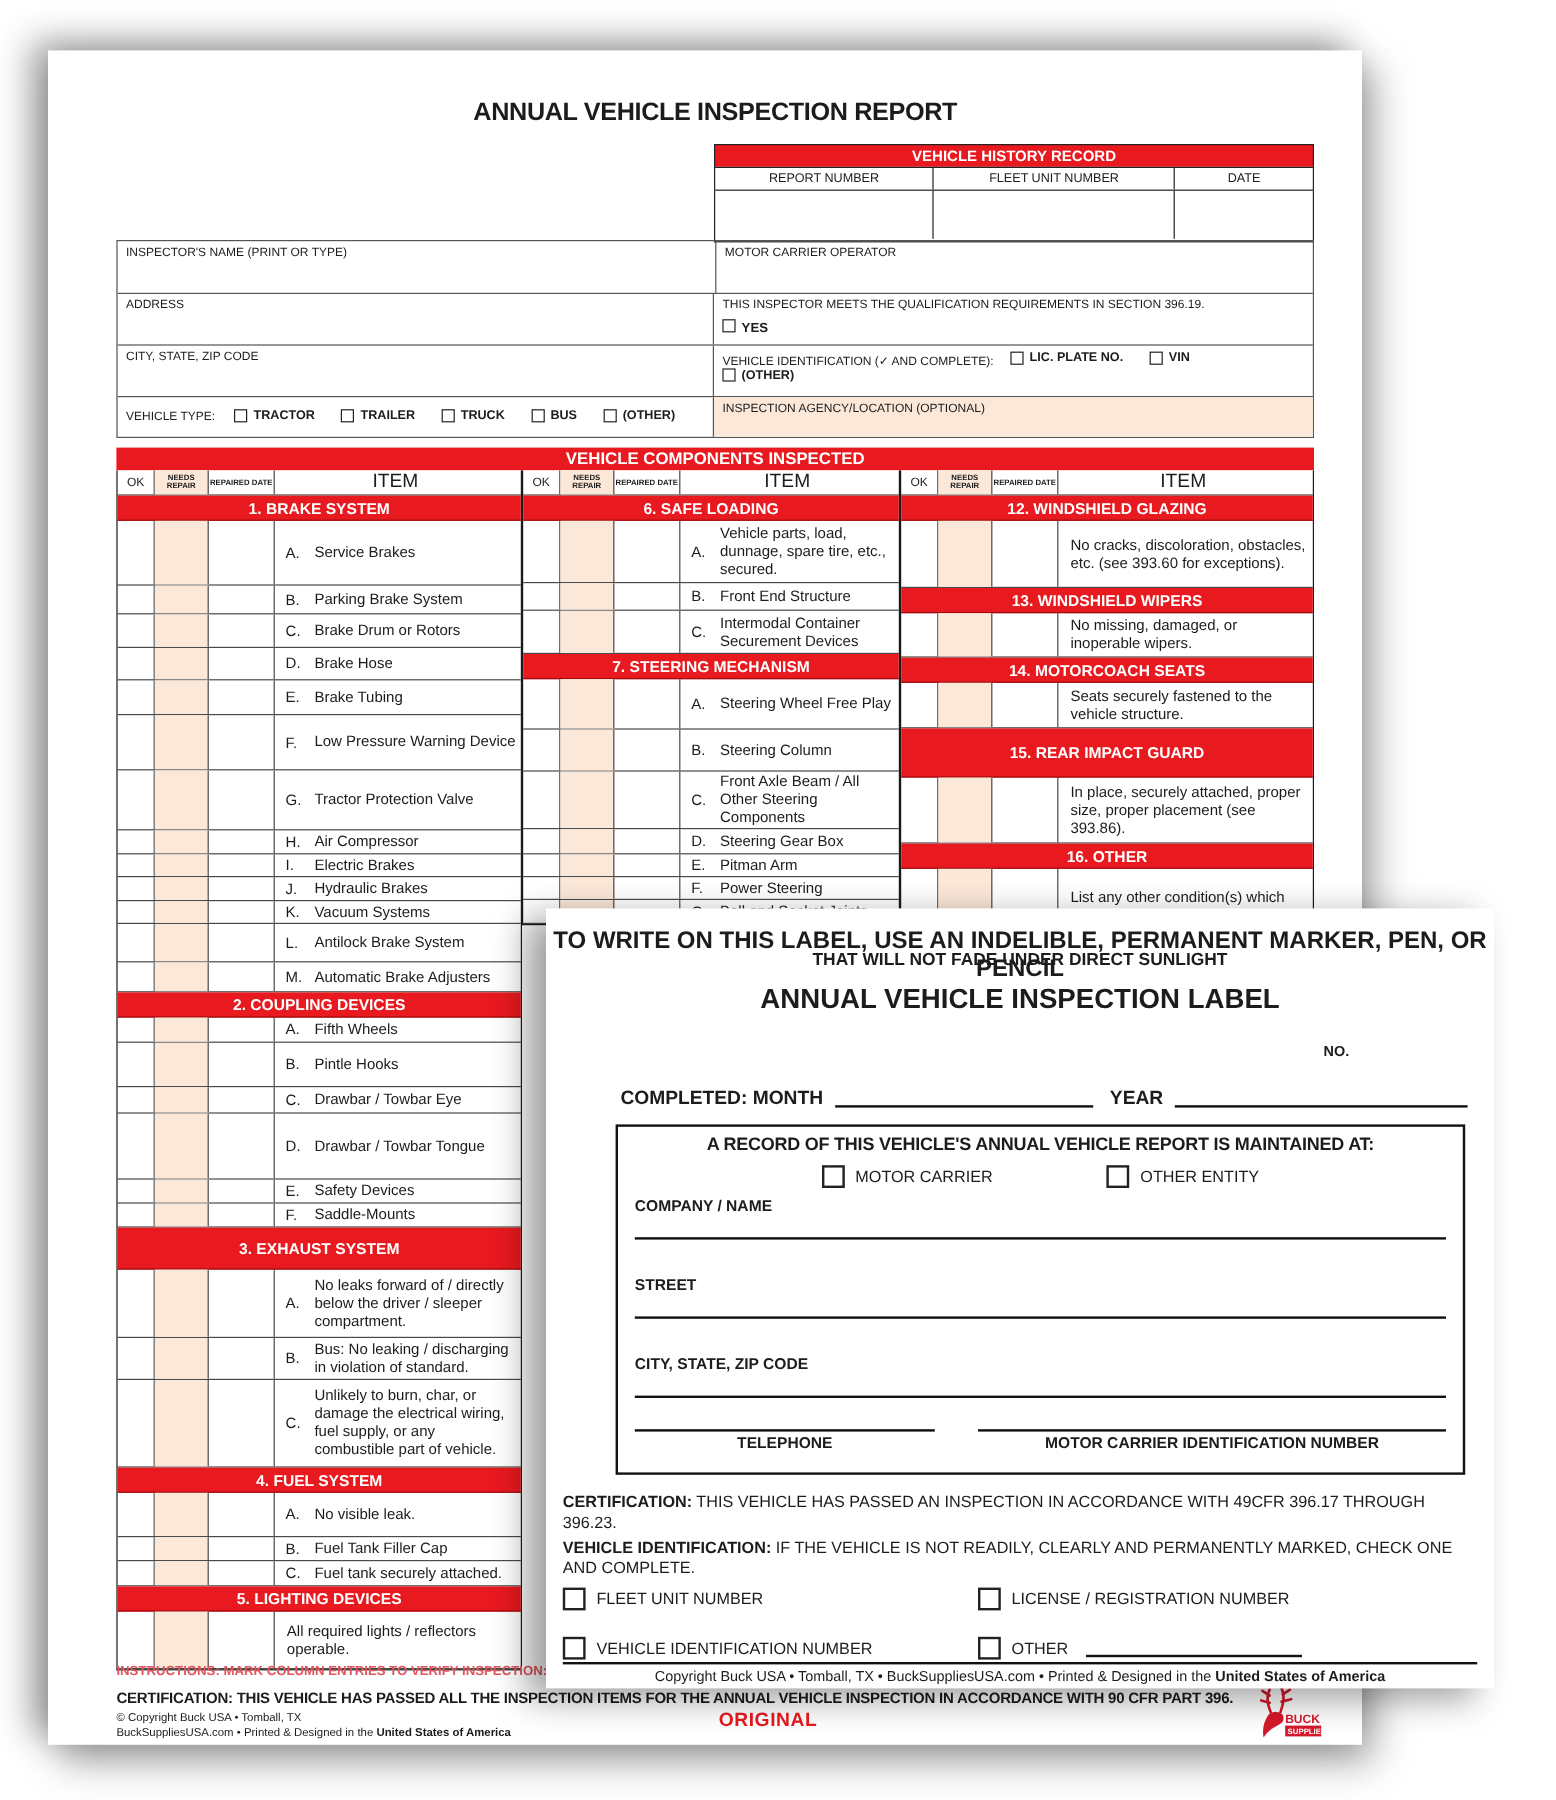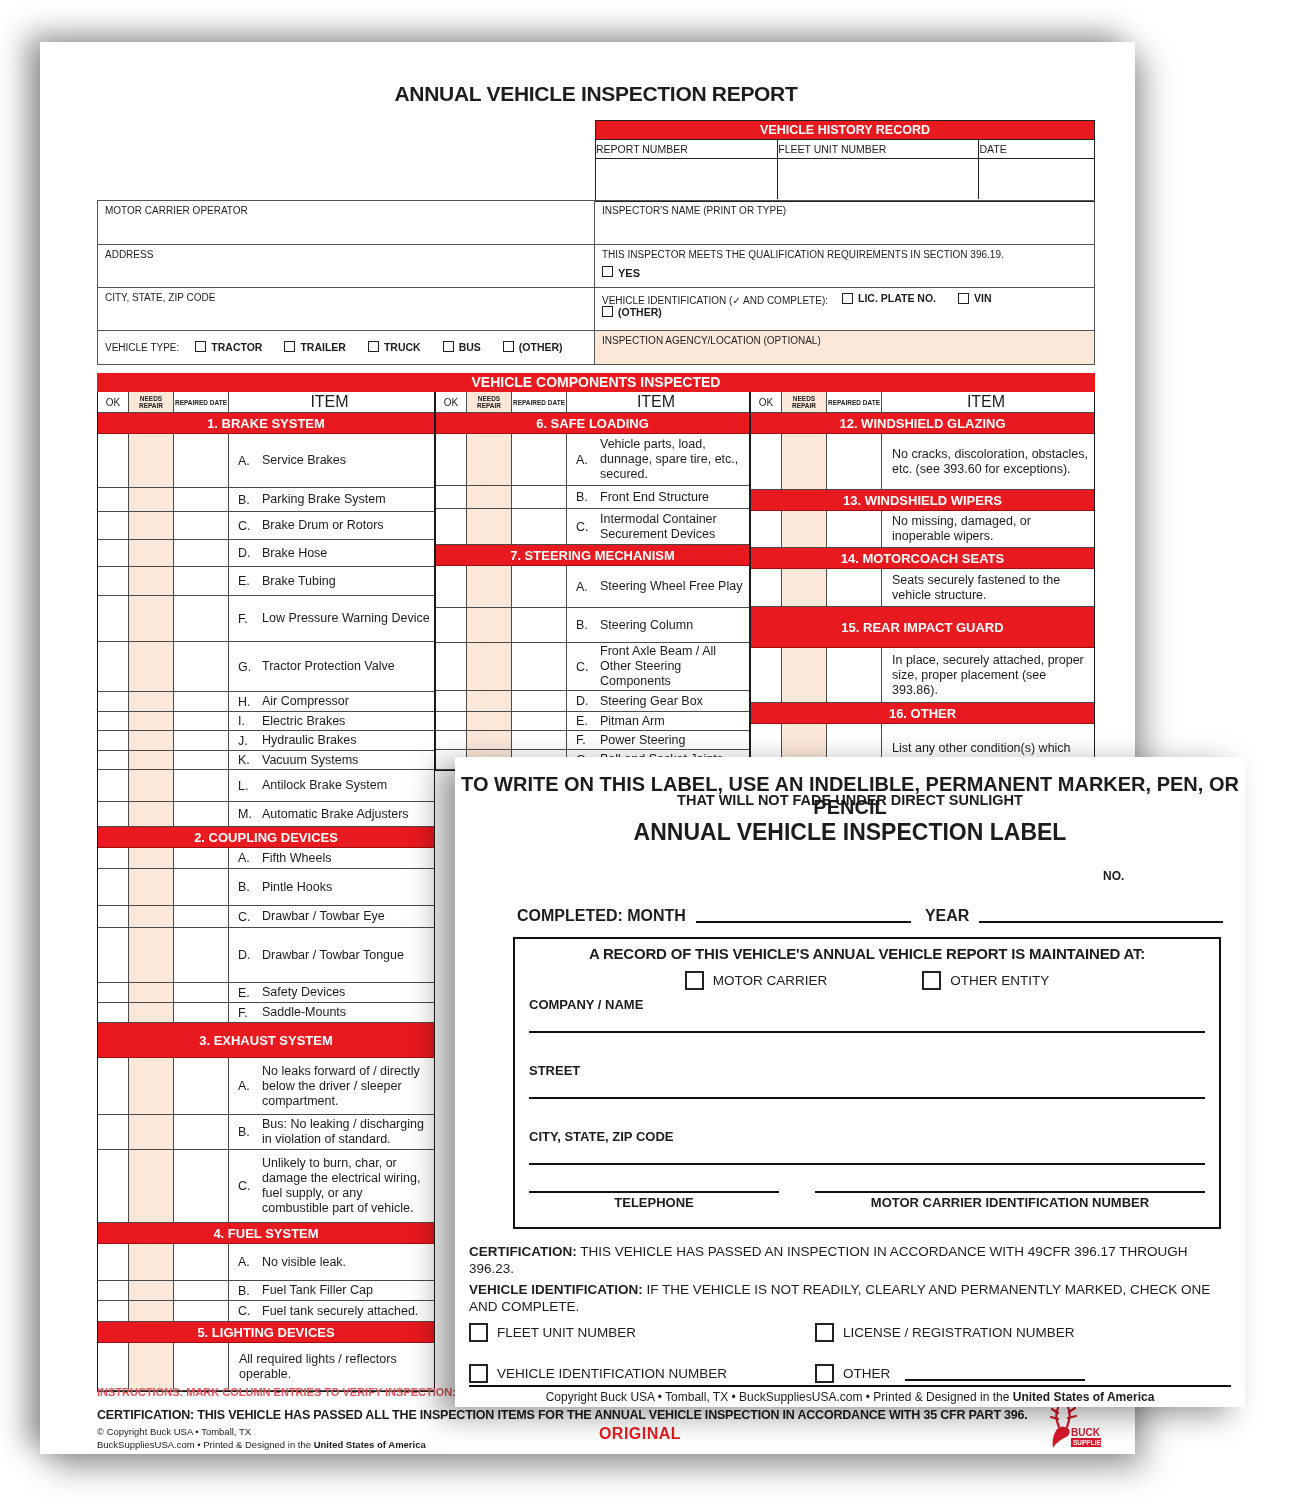--- a/index.html
+++ b/index.html
@@ -7,21 +7,21 @@
   .page{position:absolute;background:#fff;}
   .page.main{left:40px;top:42px;width:1095px;height:1412px;box-shadow:-14px -8px 28px rgba(0,0,0,.38),10px 14px 30px rgba(0,0,0,.35);z-index:1;}
   .page.labelp{left:455px;top:757px;width:790px;height:650px;box-shadow:-16px 8px 28px rgba(0,0,0,.4);z-index:5;}
 
   
   .f-title{position:absolute;left:57px;top:40px;width:998px;text-align:center;font-size:21px;font-weight:700;letter-spacing:-.3px;}
   .hist{position:absolute;left:555px;top:78px;width:500px;font-size:10.5px;}
   .hist-title{background:var(--red);color:#fff;font-weight:700;font-size:12.5px;text-align:center;height:18px;line-height:18px;border:1px solid #222;border-bottom:none;}
   .hist-cols,.hist-body{display:flex;border:1px solid #222;}
   .hist-body{border-top:none;height:42px;}
-  .hcol,.hcell{border-right:1px solid #222;box-sizing:border-box;height:18px;line-height:18px;}
+  .hcol,.hcell{border-right:1px solid #222;box-sizing:border-box;text-align:center;height:18px;line-height:18px;}
   .hcol:last-child,.hcell:last-child{border-right:none;}
   .w1{width:183px}.w2{width:202px}.w3{width:115px}
   .hcell{height:40px;}
 
   .info{position:absolute;left:57px;top:158px;width:998px;border:1px solid #555;box-sizing:border-box;font-size:10px;}
   .irow{display:flex;border-bottom:1px solid #555;}
   .irow:last-child{border-bottom:none;}
   .icell{box-sizing:border-box;padding:4px 7px;border-right:1px solid #555;}
   .icell:last-child{border-right:none;}
   .ileft{width:498px;}
@@ -105,22 +105,22 @@
         </div>
       <div class="hist-body" id="hist-body">
           <div class="hcell w1"></div>
           <div class="hcell w2"></div>
           <div class="hcell w3"></div>
         </div>
     </div>
 
     <div class="info">
       <div class="irow r1">
+        <div class="icell iright">INSPECTOR'S NAME (PRINT OR TYPE)</div>
         <div class="icell ileft">MOTOR CARRIER OPERATOR</div>
-        <div class="icell iright">INSPECTOR'S NAME (PRINT OR TYPE)</div>
       </div>
       <div class="irow r2">
         <div class="icell ileft">ADDRESS</div>
         <div class="icell iright">
           <div>THIS INSPECTOR MEETS THE QUALIFICATION REQUIREMENTS IN SECTION 396.19.</div>
           <div class="yes"><span class="cb"></span><span>YES</span></div>
         </div>
       </div>
       <div class="irow r3">
         <div class="icell ileft">CITY, STATE, ZIP CODE</div>
@@ -563,21 +563,21 @@
               <span class="itxt noltr">List any other condition(s) which may prevent safe</span>
             </div>
             </div>
         </div>
       </div>
 
     <div class="f-instr">
       <span>INSTRUCTIONS: MARK COLUMN ENTRIES TO VERIFY INSPECTION:</span>
       <span class="u1"></span><span>✓</span><span class="u2"></span>
     </div>
-    <div class="f-cert">CERTIFICATION: THIS VEHICLE HAS PASSED ALL THE INSPECTION ITEMS FOR THE ANNUAL VEHICLE INSPECTION IN ACCORDANCE WITH 35 CFR PART 396.</div>
+    <div class="f-cert">CERTIFICATION: THIS VEHICLE HAS PASSED ALL THE INSPECTION ITEMS FOR THE ANNUAL VEHICLE INSPECTION IN ACCORDANCE WITH 90 CFR PART 396.</div>
     <div class="f-copy1">© Copyright Buck USA • Tomball, TX</div>
     <div class="f-copy2"><span>BuckSuppliesUSA.com • Printed &amp; Designed in the </span><b>United States of America</b></div>
     <div class="f-orig">ORIGINAL</div>
 
     <div class="f-logo">
       <svg width="60" height="48" viewBox="0 0 60 48">
         <g stroke="#d6182b" fill="none" stroke-width="2.2" stroke-linecap="round">
           <path d="M14 22 C11 15 10 9 13 3"></path>
             <path d="M13 8 L7 4"></path>
             <path d="M13 14 L6 12"></path>

